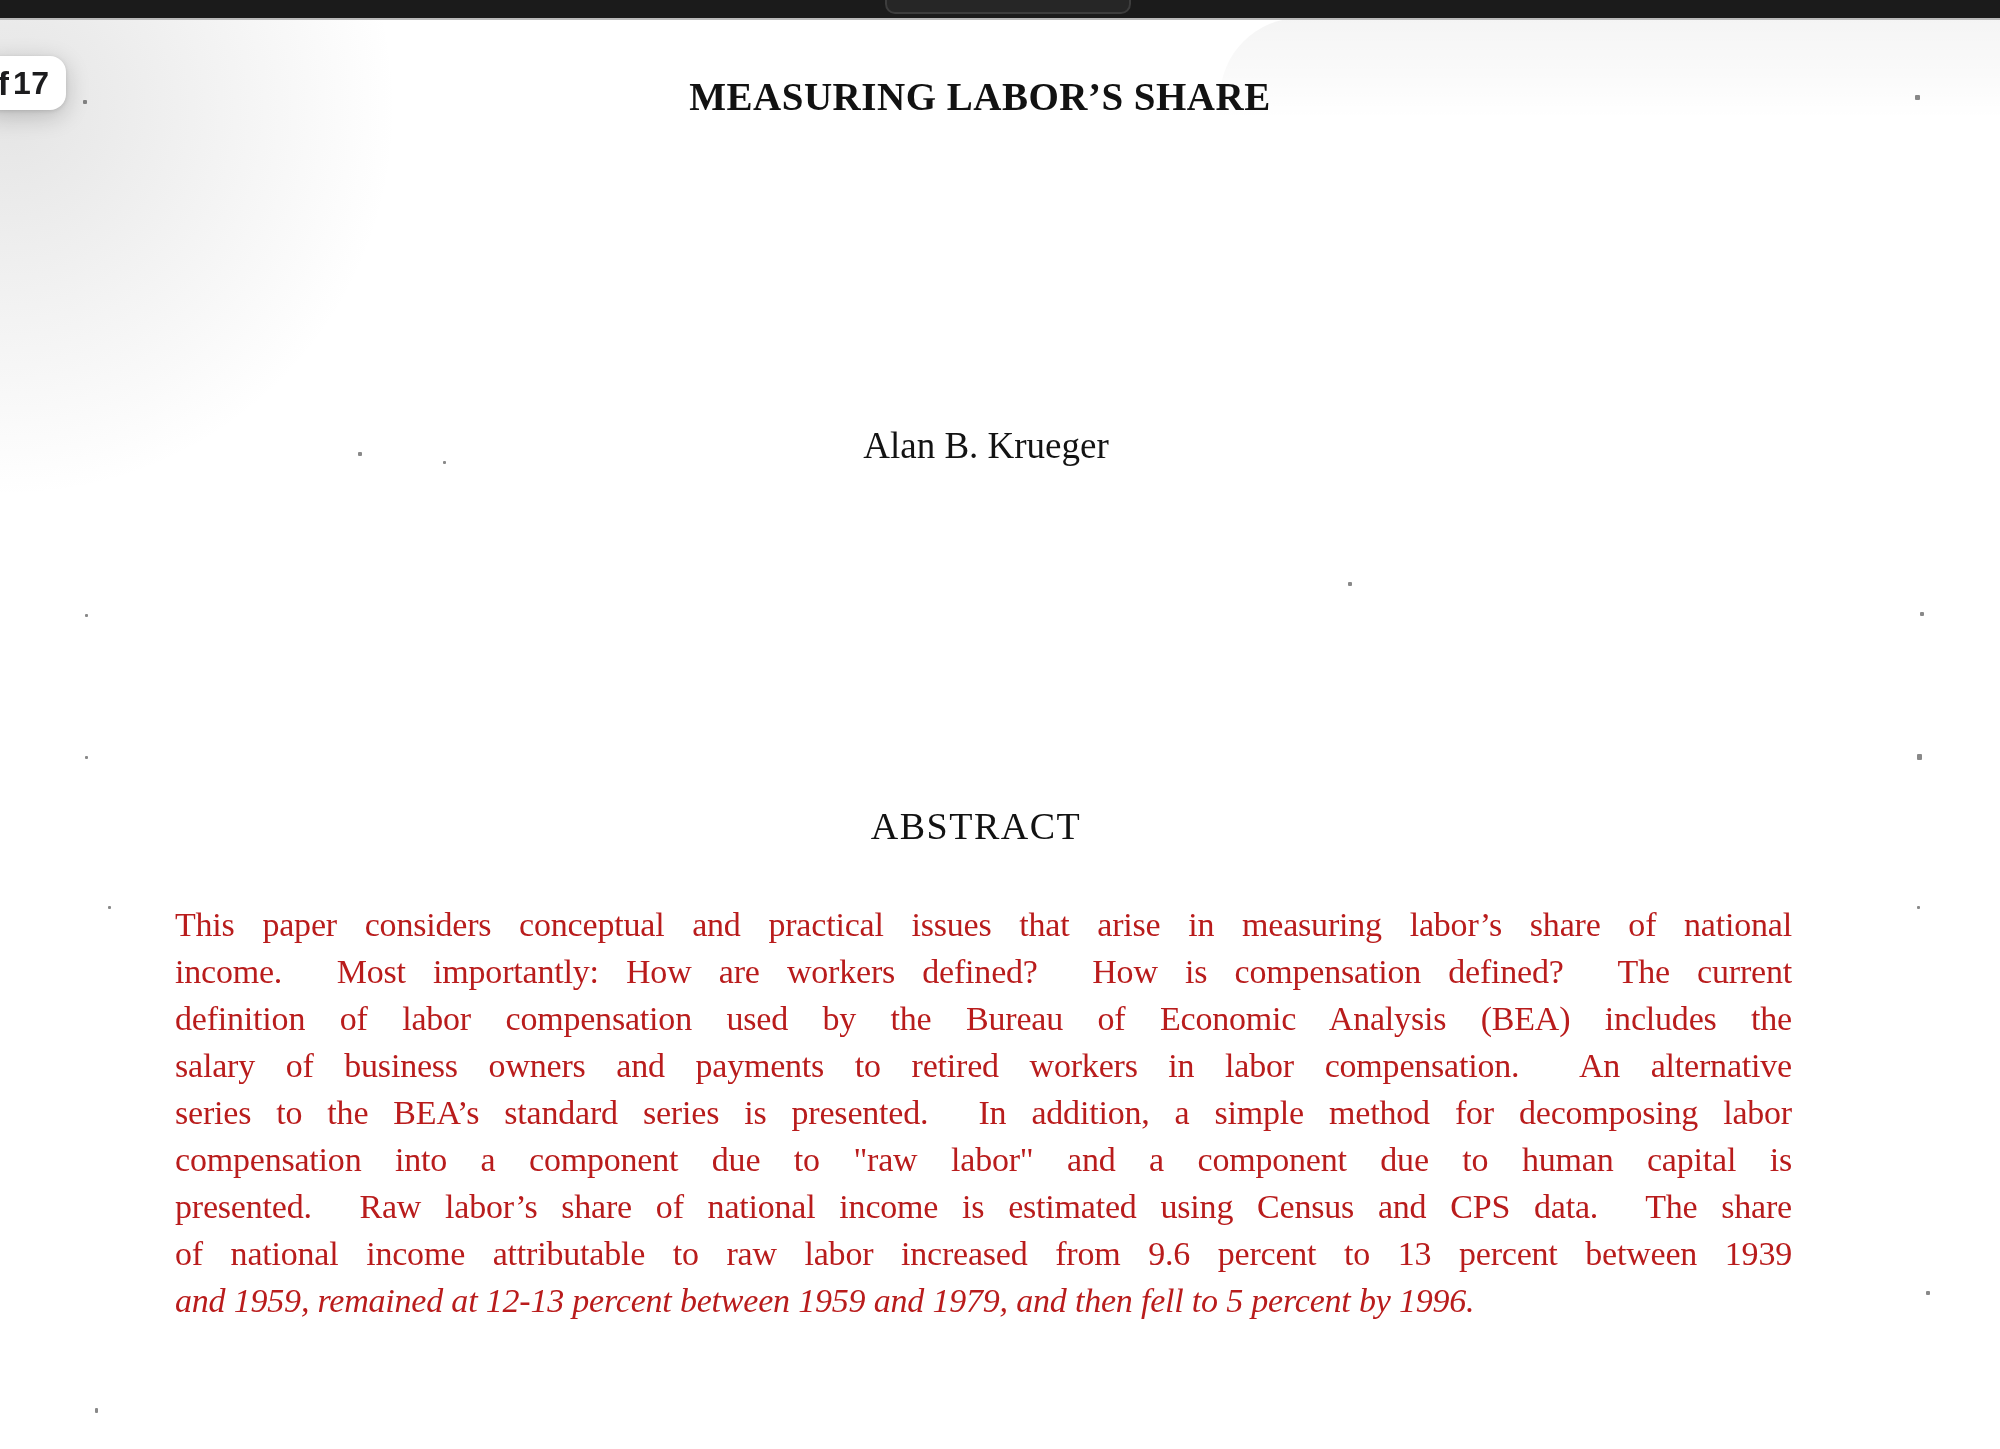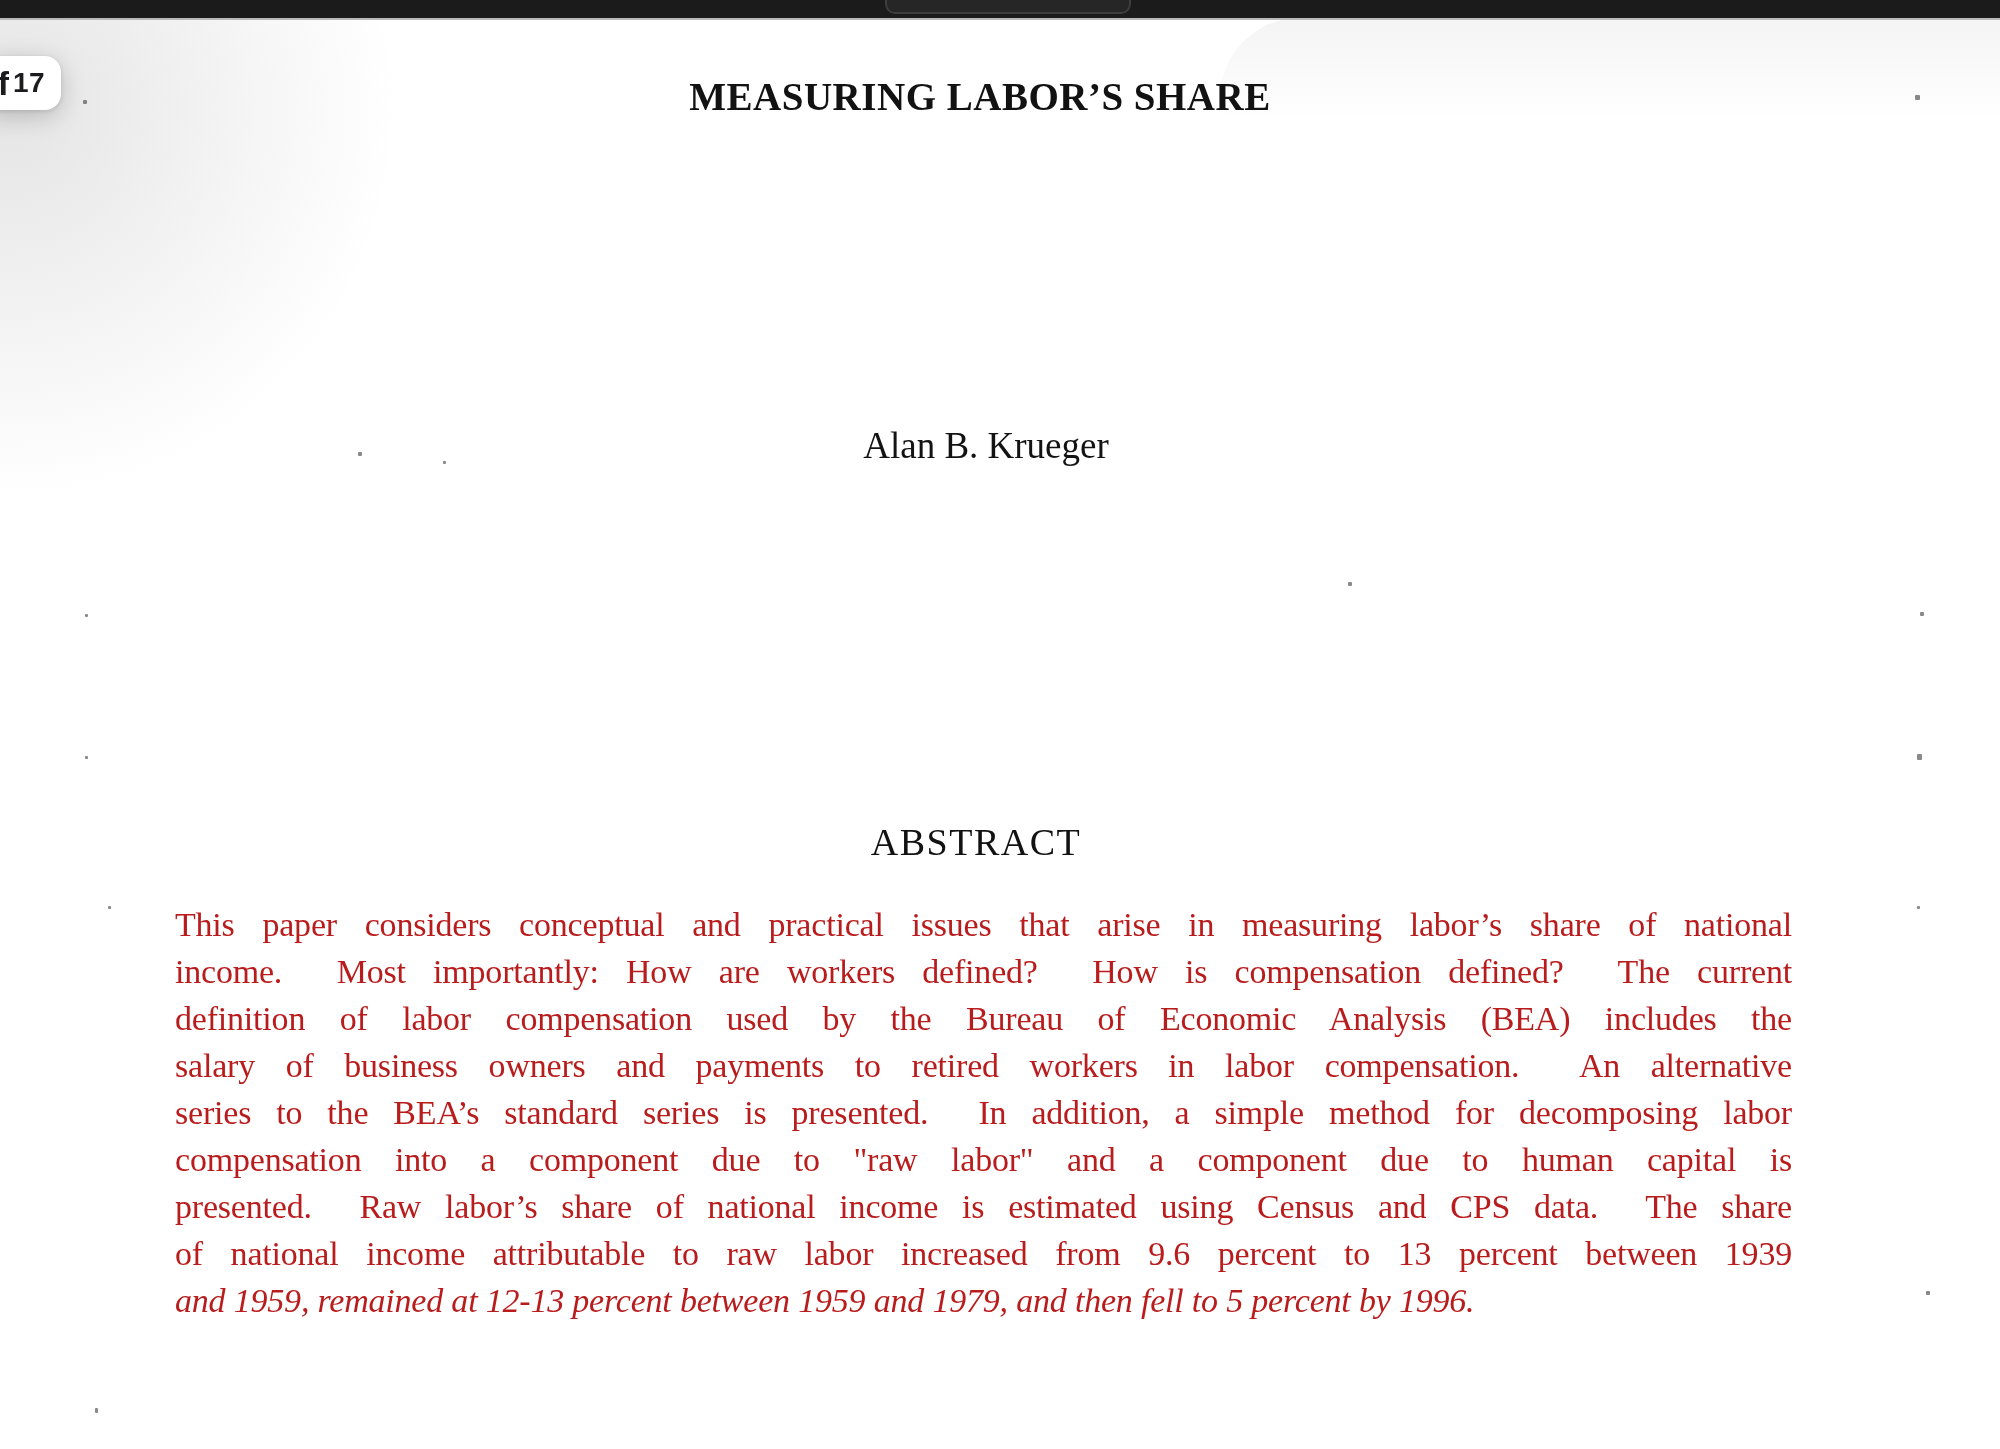--- a/index.html
+++ b/index.html
@@ -55,21 +55,21 @@
     overflow: hidden;
     direction: rtl;
     font-size: 34px;
     font-weight: 700;
     color: #1c1c1e;
     white-space: nowrap;
   }
   .badge-number {
     display: inline-block;
     margin-left: 4px;
-    font-size: 28px;
+    font-size: 32px;
     font-weight: 700;
     letter-spacing: 0.5px;
     color: #1c1c1e;
   }
 
   
   .glow-top-left {
     position: absolute;
     left: -160px; top: -60px;
     width: 560px; height: 560px;
@@ -111,21 +111,21 @@
     text-align: center;
     font-size: 37px;
     line-height: 47px;
     color: #131313;
     padding-left: 12px;
   }
   .abstract-heading {
     position: absolute;
     left: 0; right: 48px;
     top: 804px;
-    margin: 16px;
+    margin: 0;
     text-align: center;
     font-size: 38px;
     font-weight: 400;
     letter-spacing: 1.5px;
     color: #121212;
   }
   .abstract-body {
     position: absolute;
     left: 175px; top: 901px;
     width: 1617px;

